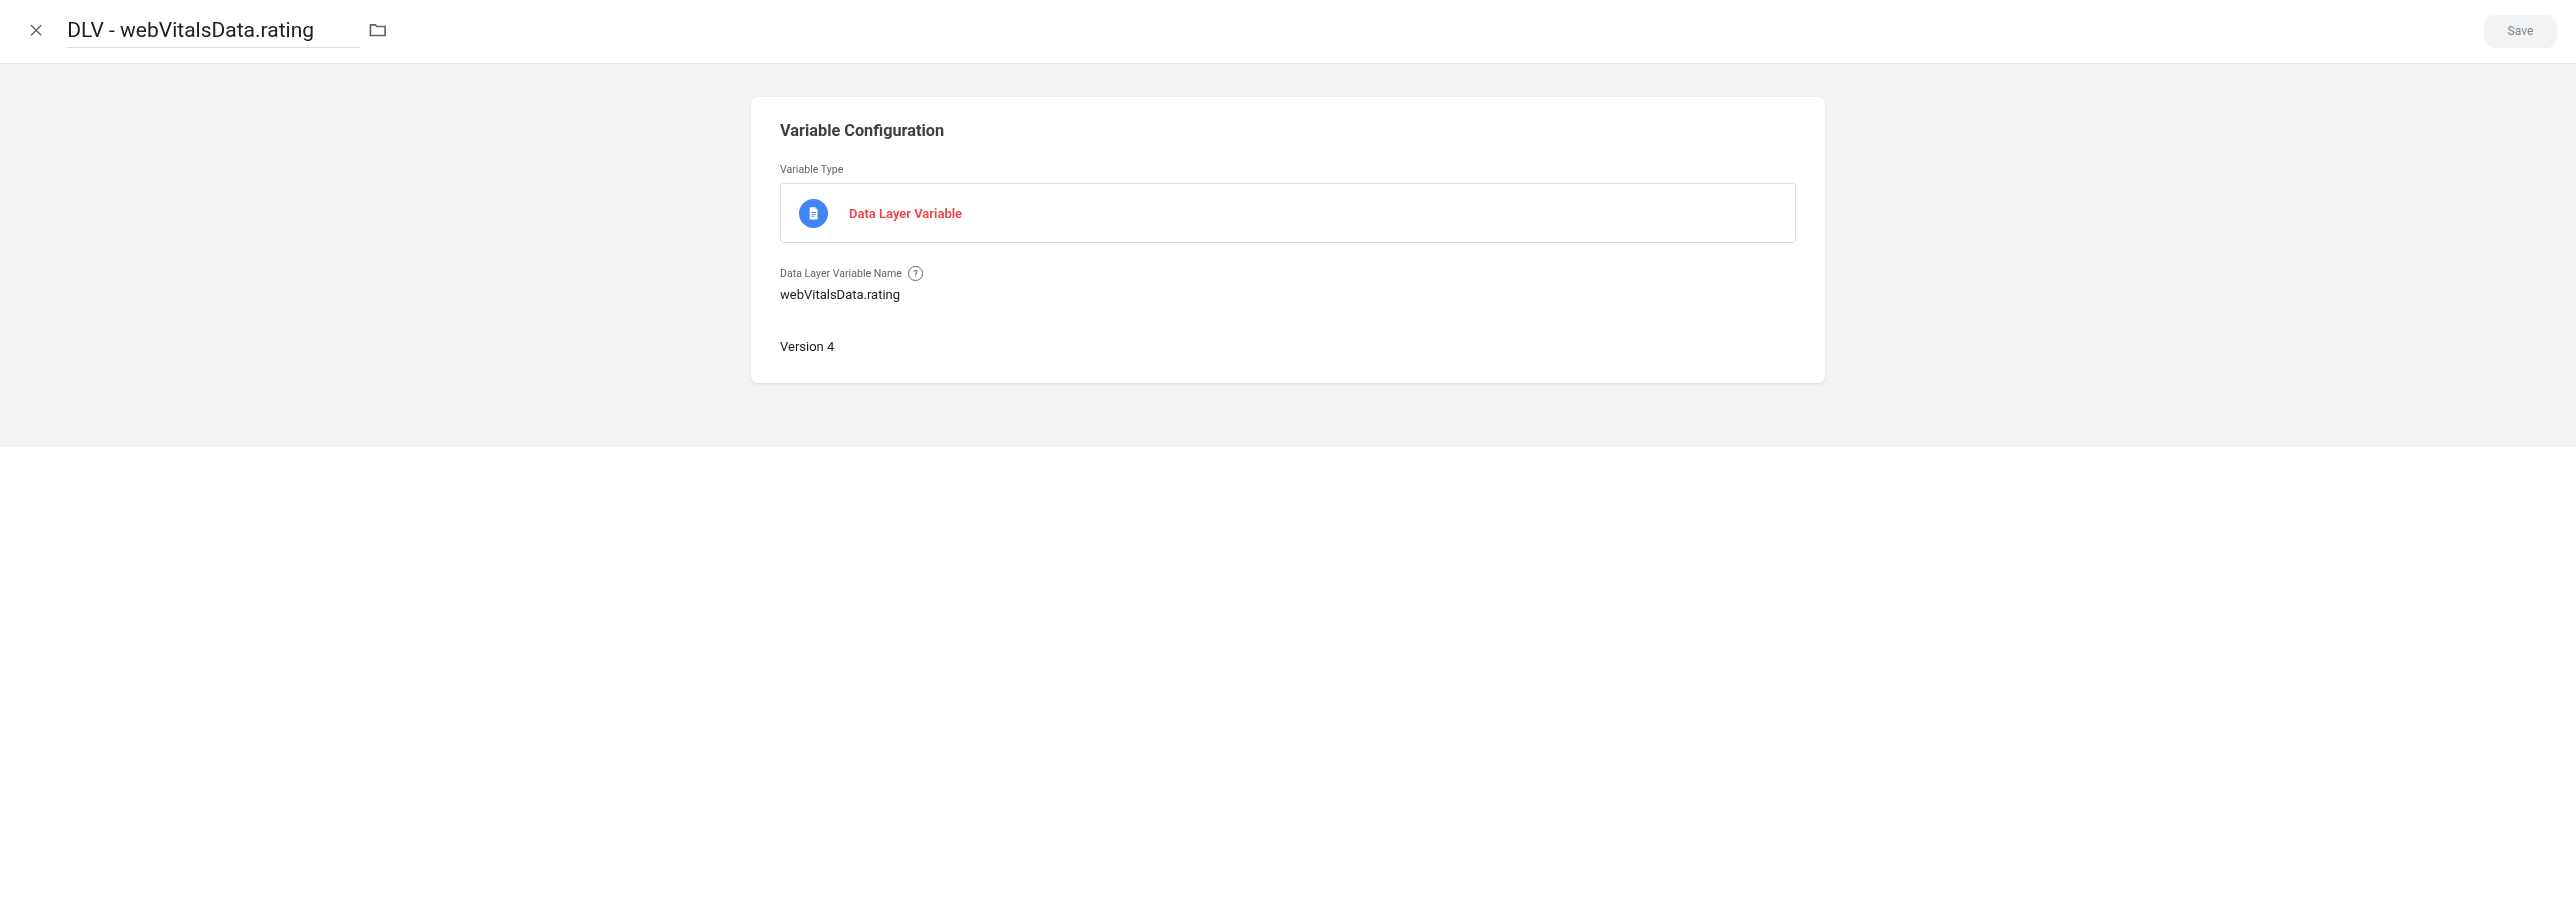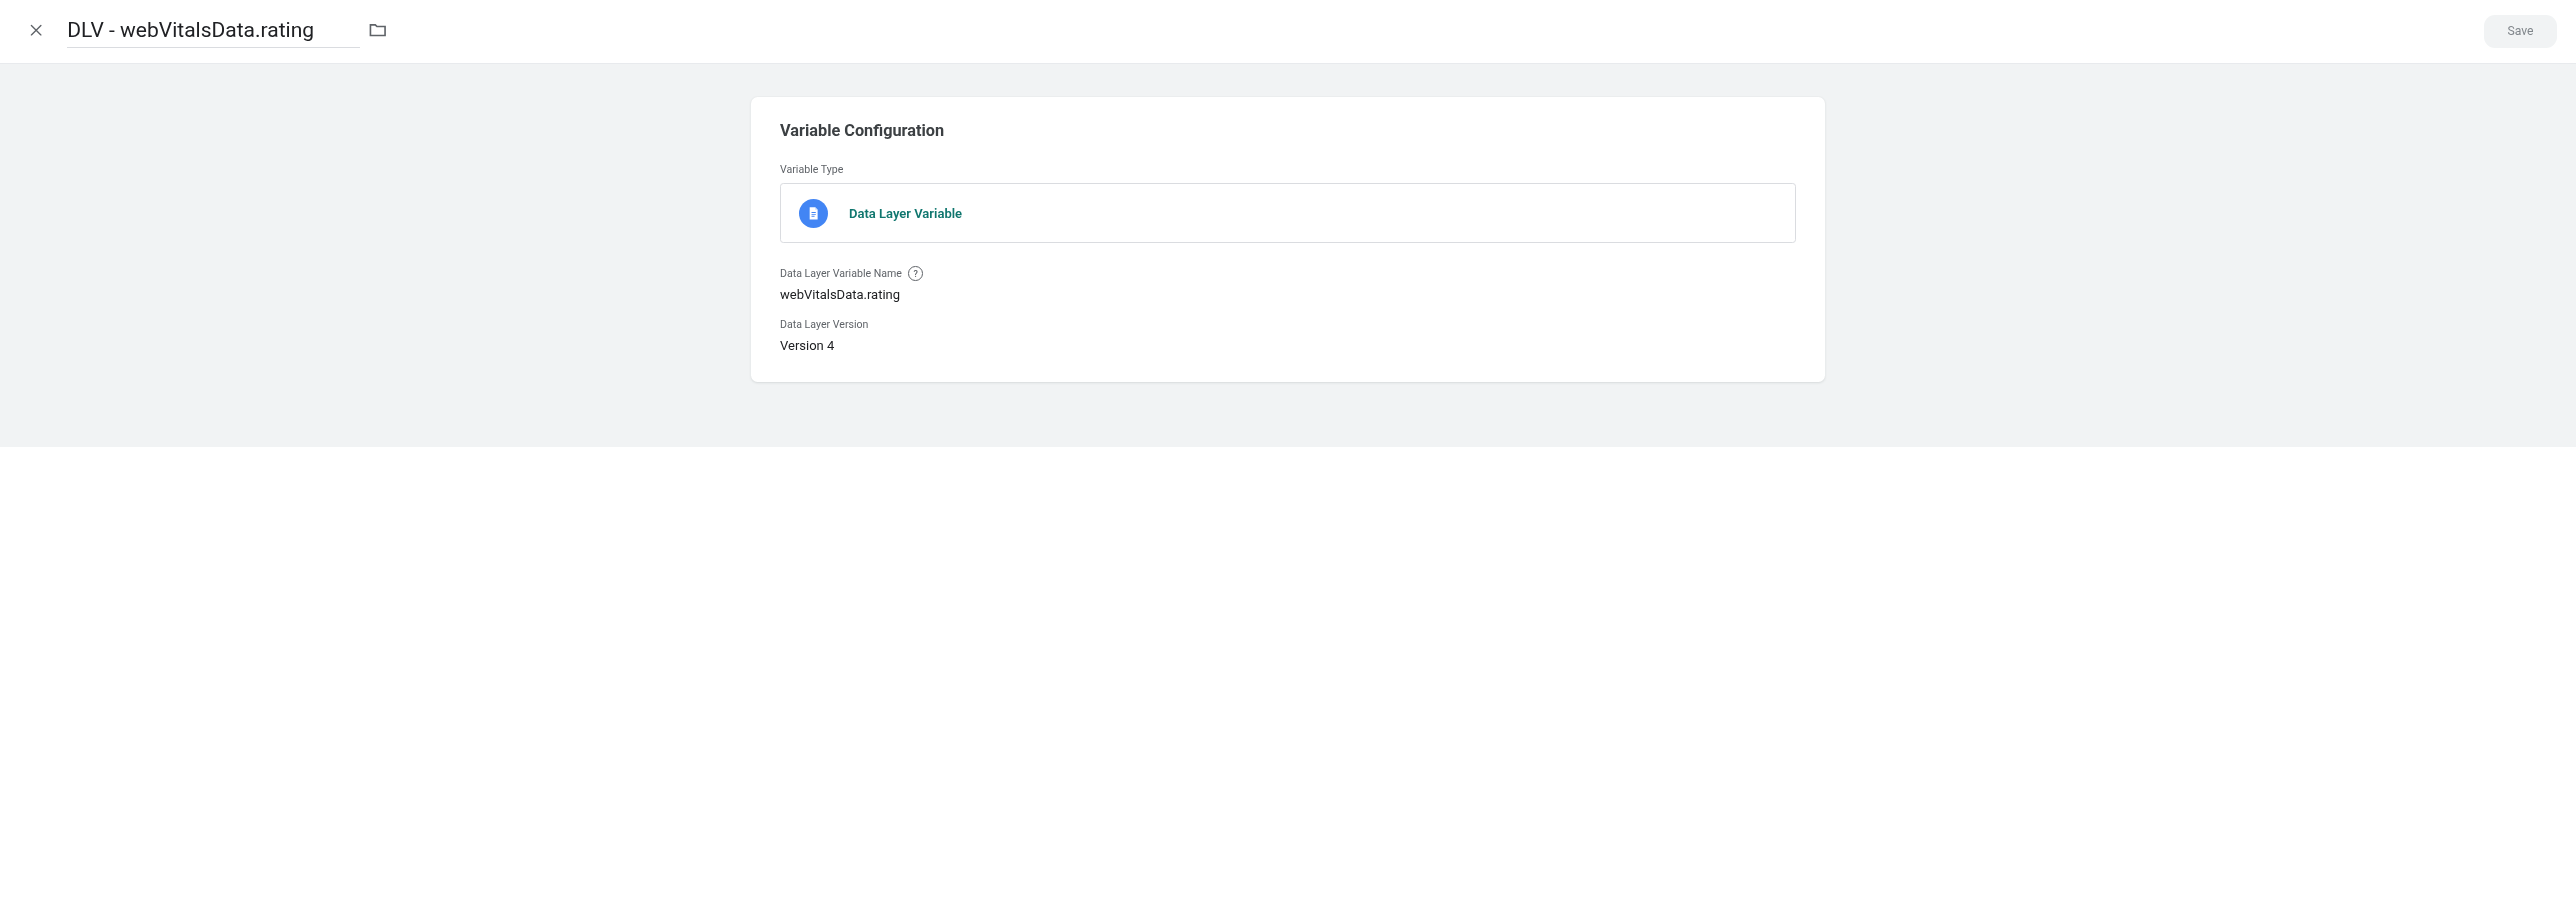--- a/index.html
+++ b/index.html
@@ -106,24 +106,24 @@
     border-radius: 50%;
     background: #4285f4;
     display: flex;
     align-items: center;
     justify-content: center;
     flex-shrink: 0;
   }
   .type-name {
     font-size: 13px;
     font-weight: 600;
-    color: #0f766e;
+    color: #ef4444;
   }
   .field-block {
-    margin-bottom: 16px;
+    margin-bottom: 37px;
   }
   .field-block:last-child { margin-bottom: 0; }
   .field-value {
     font-size: 13px;
     color: #202124;
   }
   .help-icon {
     width: 14.7px;
     height: 14.7px;
     border: 1.2px solid #5f6368;
@@ -180,18 +180,17 @@
 
     <div class="field-block">
       <div class="field-label">
         <span>Data Layer Variable Name</span>
         <span class="help-icon">?</span>
       </div>
       <div class="field-value">webVitalsData.rating</div>
     </div>
 
     <div class="field-block">
-      <div class="field-label">Data Layer Version</div>
       <div class="field-value">Version 4</div>
     </div>
   </div>
 </div>
 
 
 </body></html>

